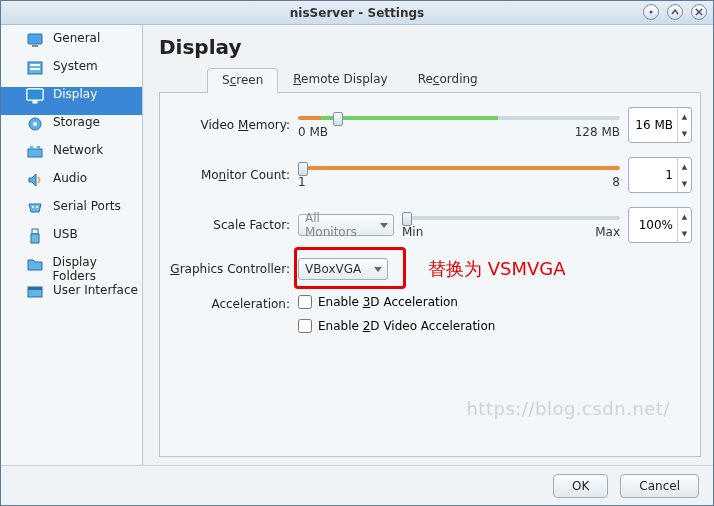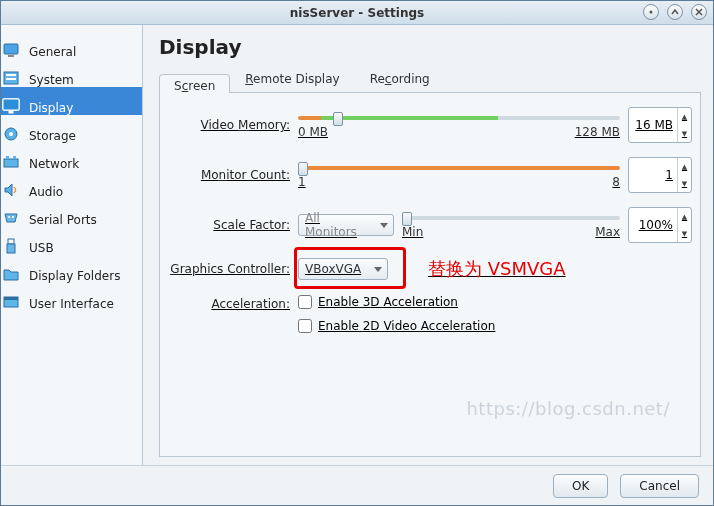--- a/index.html
+++ b/index.html
@@ -4,29 +4,29 @@
 <style>
   * { box-sizing: border-box; margin: 0; padding: 0; font-family: "DejaVu Sans", "Liberation Sans", sans-serif; font-size: 12px; }
   body { background: #d9e5ef; width: 714px; height: 506px; overflow: hidden; }
   .window { width: 714px; height: 506px; display: flex; flex-direction: column; border: 1px solid #5a7b99; }
   .titlebar { height: 24px; background: linear-gradient(#e8eef4, #cfdeeb); border-bottom: 1px solid #a9bfd0; display: flex; align-items: center; justify-content: center; position: relative; }
   .titlebar .title { font-weight: bold; color: #333; }
   .title-btns { position: absolute; right: 6px; top: 3px; display: flex; gap: 8px; }
   .title-btn { width: 16px; height: 16px; border: 1px solid #7a92a6; border-radius: 50%; background: linear-gradient(#fdfdfd,#d7e3ec); display: flex; align-items: center; justify-content: center; font-size: 10px; color: #444; cursor: pointer; }
   .body { flex: 1; display: flex; background: #eff3f6; }
   .sidebar { width: 142px; border-right: 1px solid #b7c7d4; background: #f4f7f9; padding-top: 6px; }
-  .side-item { height: 28px; display: flex; align-items: flex-end; gap: 8px; padding-left: 0; cursor: pointer; color: #222; }
+  .side-item { height: 28px; display: flex; align-items: flex-start; gap: 8px; padding-left: 24px; cursor: pointer; color: #222; }
   .side-item .icon { width: 20px; height: 18px; display: flex; align-items: center; justify-content: center; }
   .side-item.sel { background: #3a87d8; color: #fff; }
   .side-item.sel svg path, .side-item.sel svg rect, .side-item.sel svg circle { stroke: #fff; }
   .content { flex: 1; display: flex; flex-direction: column; padding: 10px 12px 8px 16px; }
   h1.pgtitle { font-size: 20px; font-weight: bold; color: #222; margin-bottom: 8px; }
   .tabs { border-bottom: 1px solid #b9c5cf; display: flex; gap: 0; height: 26px; }
   .tab { padding: 4px 14px 0 14px; border: 1px solid transparent; border-bottom: none; cursor: pointer; color: #333; }
-  .tab.active { background: #f4f7f9; border-color: #b9c5cf; border-top-left-radius: 4px; border-top-right-radius: 4px; position: relative; top: 7px; }
+  .tab.active { background: #f4f7f9; border-color: #b9c5cf; border-top-left-radius: 4px; border-top-right-radius: 4px; position: relative; top: 1px; margin-left: 48px; }
   .under { text-decoration: underline; }
   .form { padding: 14px 8px 4px 8px; display: flex; flex-direction: column; gap: 14px; border: 1px solid #b9c5cf; border-top: none; flex: 1; background: #f4f7f9; }
   .row { display: flex; align-items: center; }
   .lbl { width: 130px; text-align: right; padding-right: 8px; color: #222; }
   .slider-wrap { flex: 1; display: flex; flex-direction: column; }
   .track { height: 14px; position: relative; }
   .track .bar { position: absolute; top: 5px; left: 0; right: 0; height: 4px; border-radius: 2px; }
   .track .thumb { position: absolute; top: 1px; width: 10px; height: 14px; background: linear-gradient(#f9fbfc,#d2dde5); border: 1px solid #7b93a5; border-radius: 2px; }
   .scale-lbls { display: flex; justify-content: space-between; font-size: 11px; color: #333; }
   .spinbox { display: flex; align-items: stretch; border: 1px solid #9fb1c1; background: #fff; border-radius: 3px; height: 36px; }
@@ -167,21 +167,21 @@
     </div>
 
     <div class="content">
       <h1 class="pgtitle">Display</h1>
       <div class="tabs">
         <div class="tab active"><span>S</span><span class="under">c</span><span>reen</span></div>
         <div class="tab"><span></span><span class="under">R</span><span>emote Display</span></div>
         <div class="tab"><span>Re</span><span class="under">c</span><span>ording</span></div>
       </div>
 
-      <div class="form" style="position:relative;text-decoration:underline;">
+      <div class="form" style="position:relative;">
 
         <div class="row">
           <div class="lbl"><span>Video </span><span class="under">M</span><span>emory:</span></div>
           <div class="slider-wrap">
             <div class="track">
               <div class="bar" style="background:linear-gradient(to right,#e88b3a 0 7%,#71d060 7% 62%,#cfd9e0 62% 100%);"></div>
               <div class="thumb" style="left:11%;"></div>
             </div>
             <div class="scale-lbls">
                 <span>0 MB</span>

